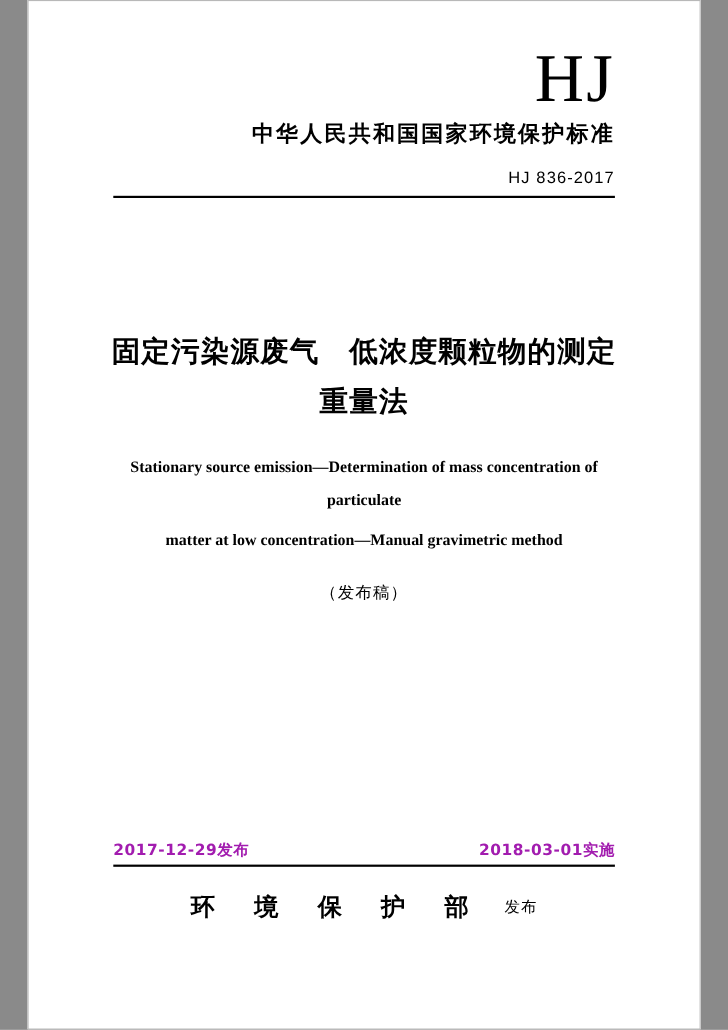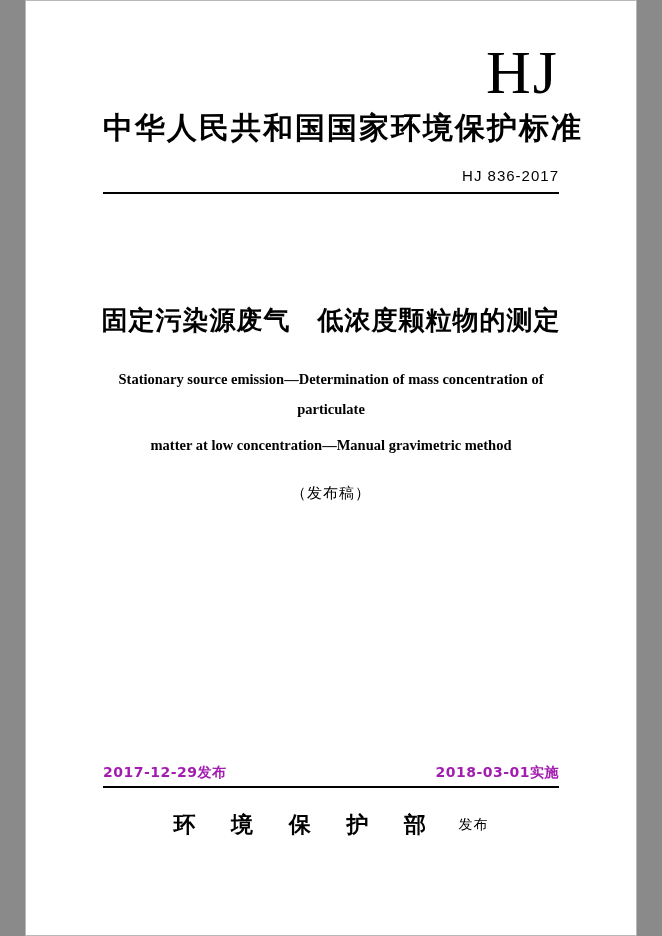--- a/index.html
+++ b/index.html
@@ -37,23 +37,23 @@
     text-align: right;
     font-family: "Liberation Serif", serif;
     font-size: 62px;
     line-height: 64px;
     letter-spacing: 2px;
     color: #000;
     font-weight: 400;
     height: 66px;
   }
   .std-title {
-    text-align: left;
-    font-family: "DejaVu Sans", sans-serif;
-    font-size: 30px;
+    text-align: right;
+    font-family: "DejaVu Sans", sans-serif;
+    font-size: 20px;
     letter-spacing: 2px;
     color: #000;
     font-weight: 700;
     margin-top: 2px;
     white-space: nowrap;
   }
   .std-number {
     text-align: right;
     font-family: "Liberation Sans", sans-serif;
     font-size: 15px;
@@ -169,20 +169,21 @@
 
   <div class="masthead">
     <div class="hj-logo">HJ</div>
     <div class="std-title">中华人民共和国国家环境保护标准</div>
     <div class="std-number">HJ 836-2017</div>
     <div class="rule"></div>
   </div>
 
   <div class="title-block">
     <div class="cn-title-1">固定污染源废气　低浓度颗粒物的测定</div>
+    <div class="cn-title-2">重量法</div>
     <div class="en-title">
       <span>Stationary source emission—Determination of mass concentration of particulate</span>
       <span class="l2">matter at low concentration—Manual gravimetric method</span>
     </div>
     <div class="draft-label">（发布稿）</div>
   </div>
 
   <div class="footer">
     <div class="dates">
       <span>2017-12-29发布</span>

